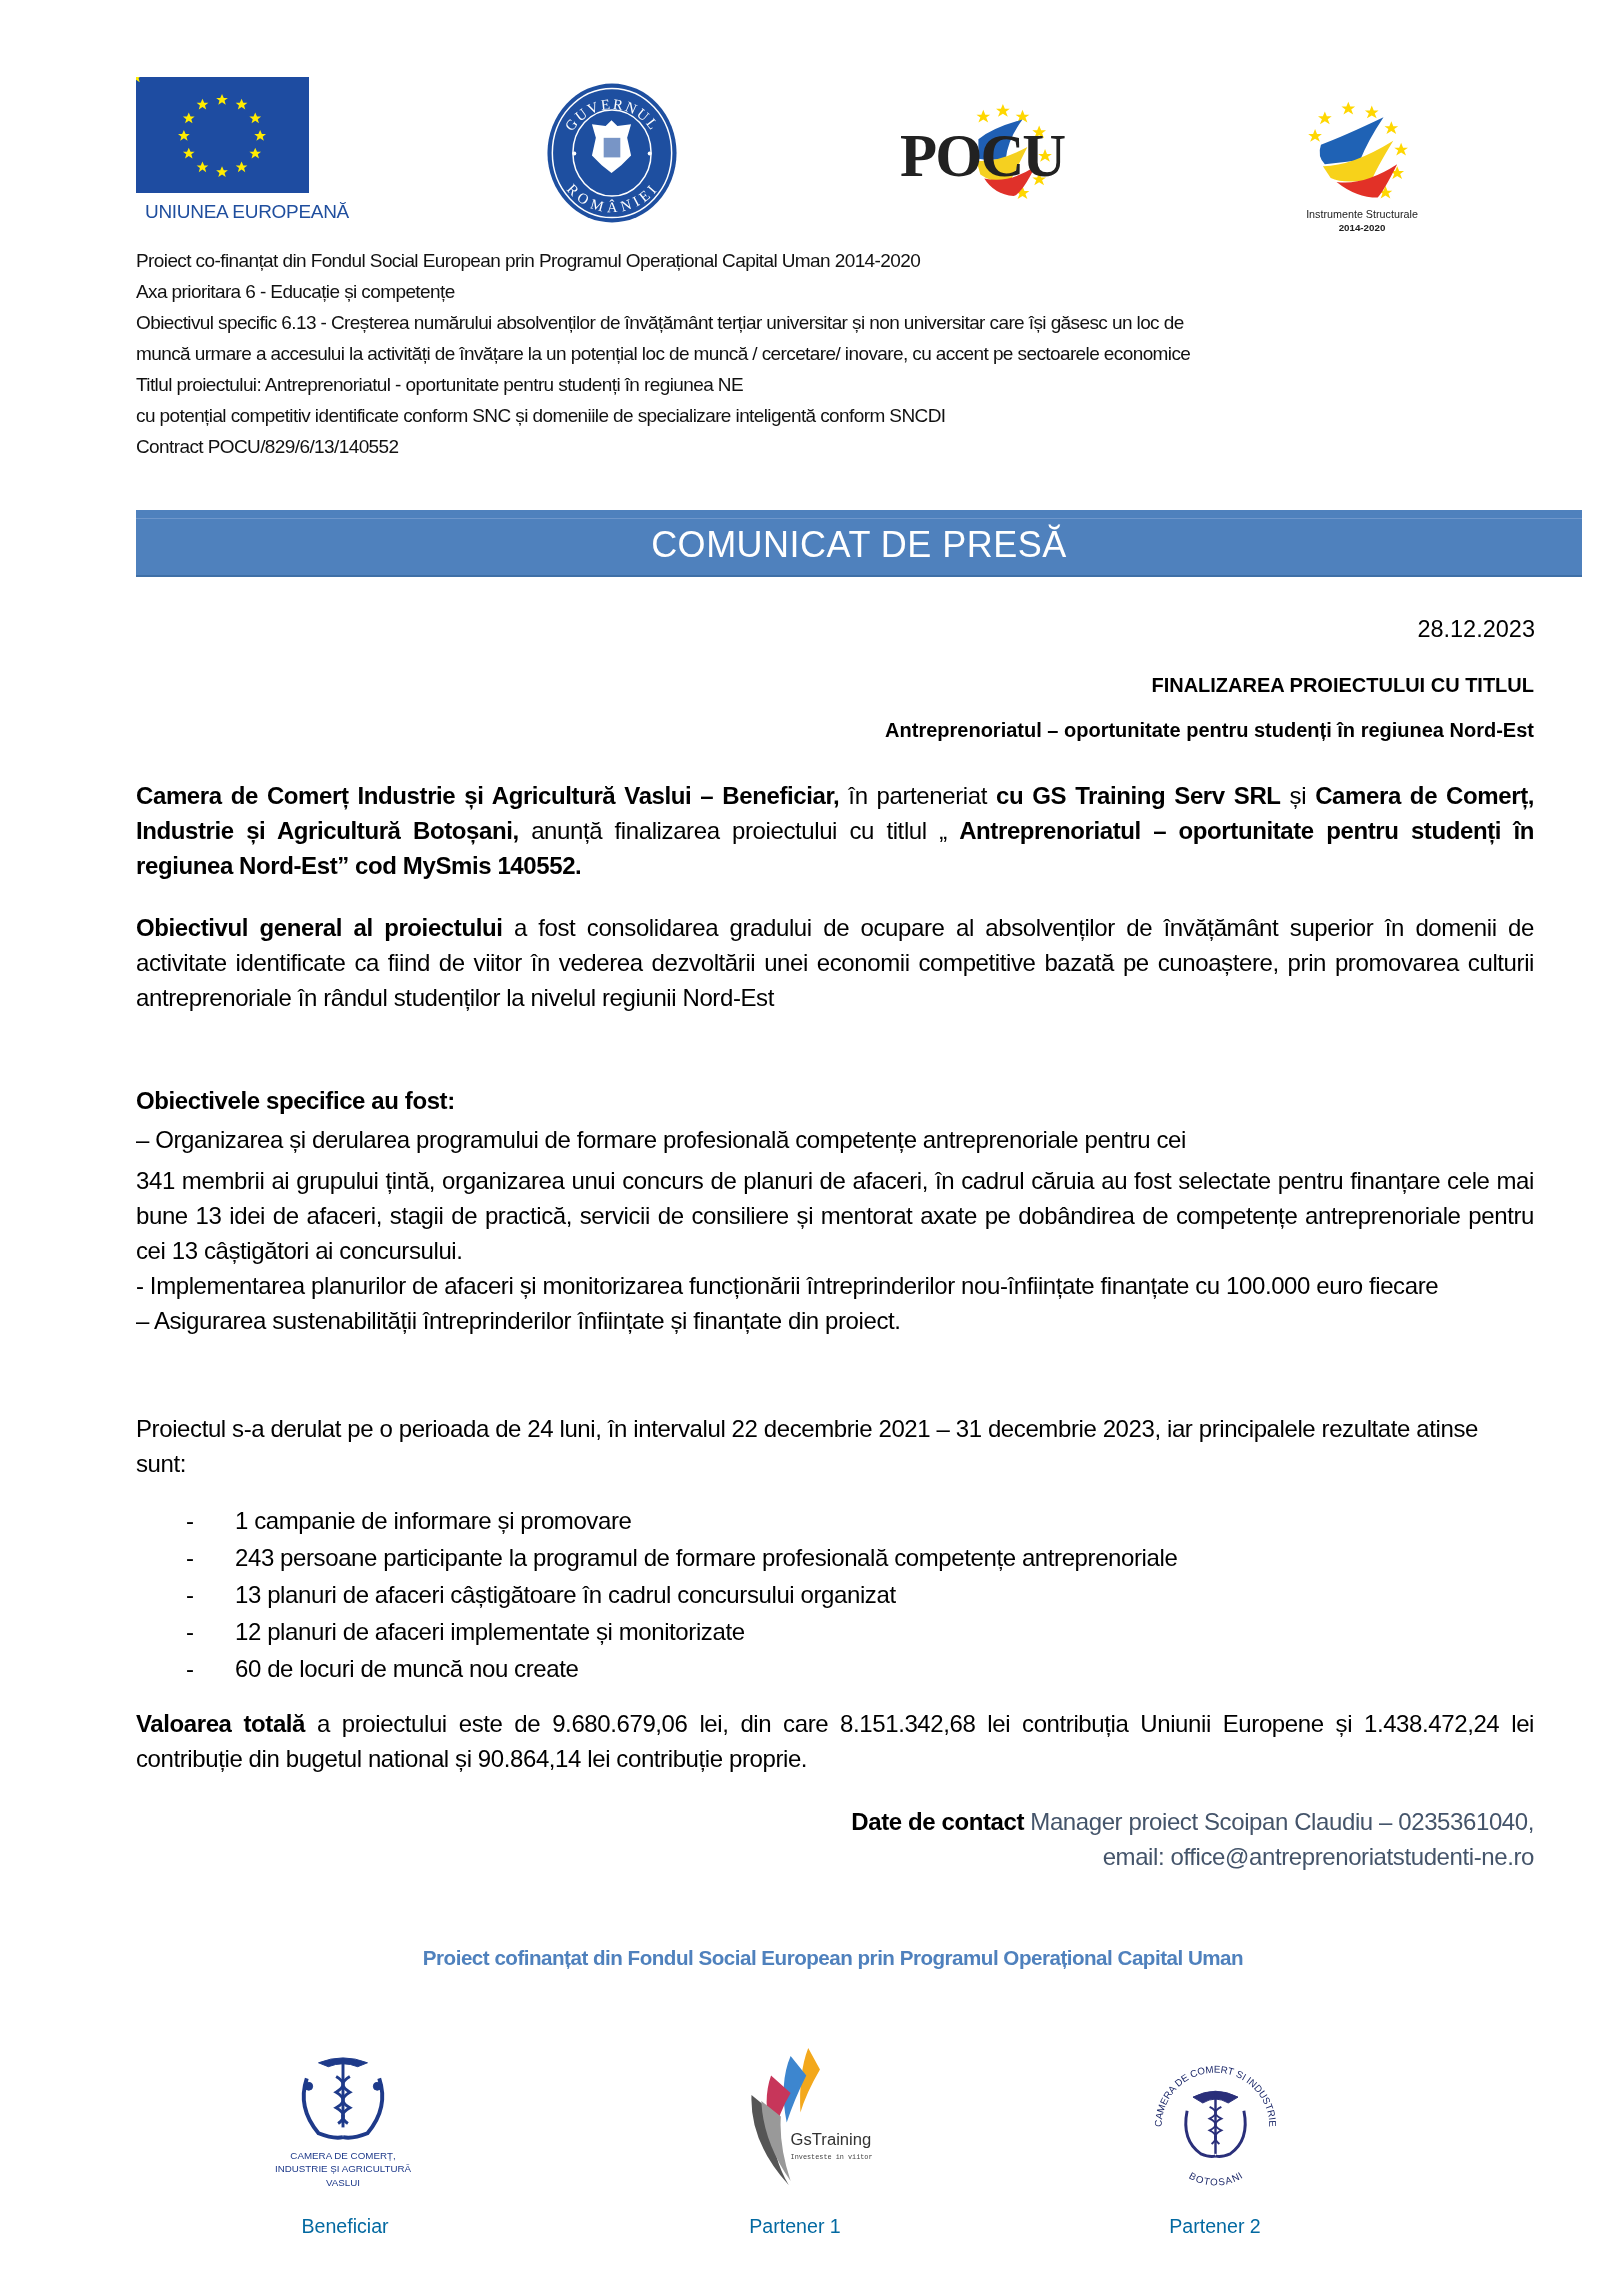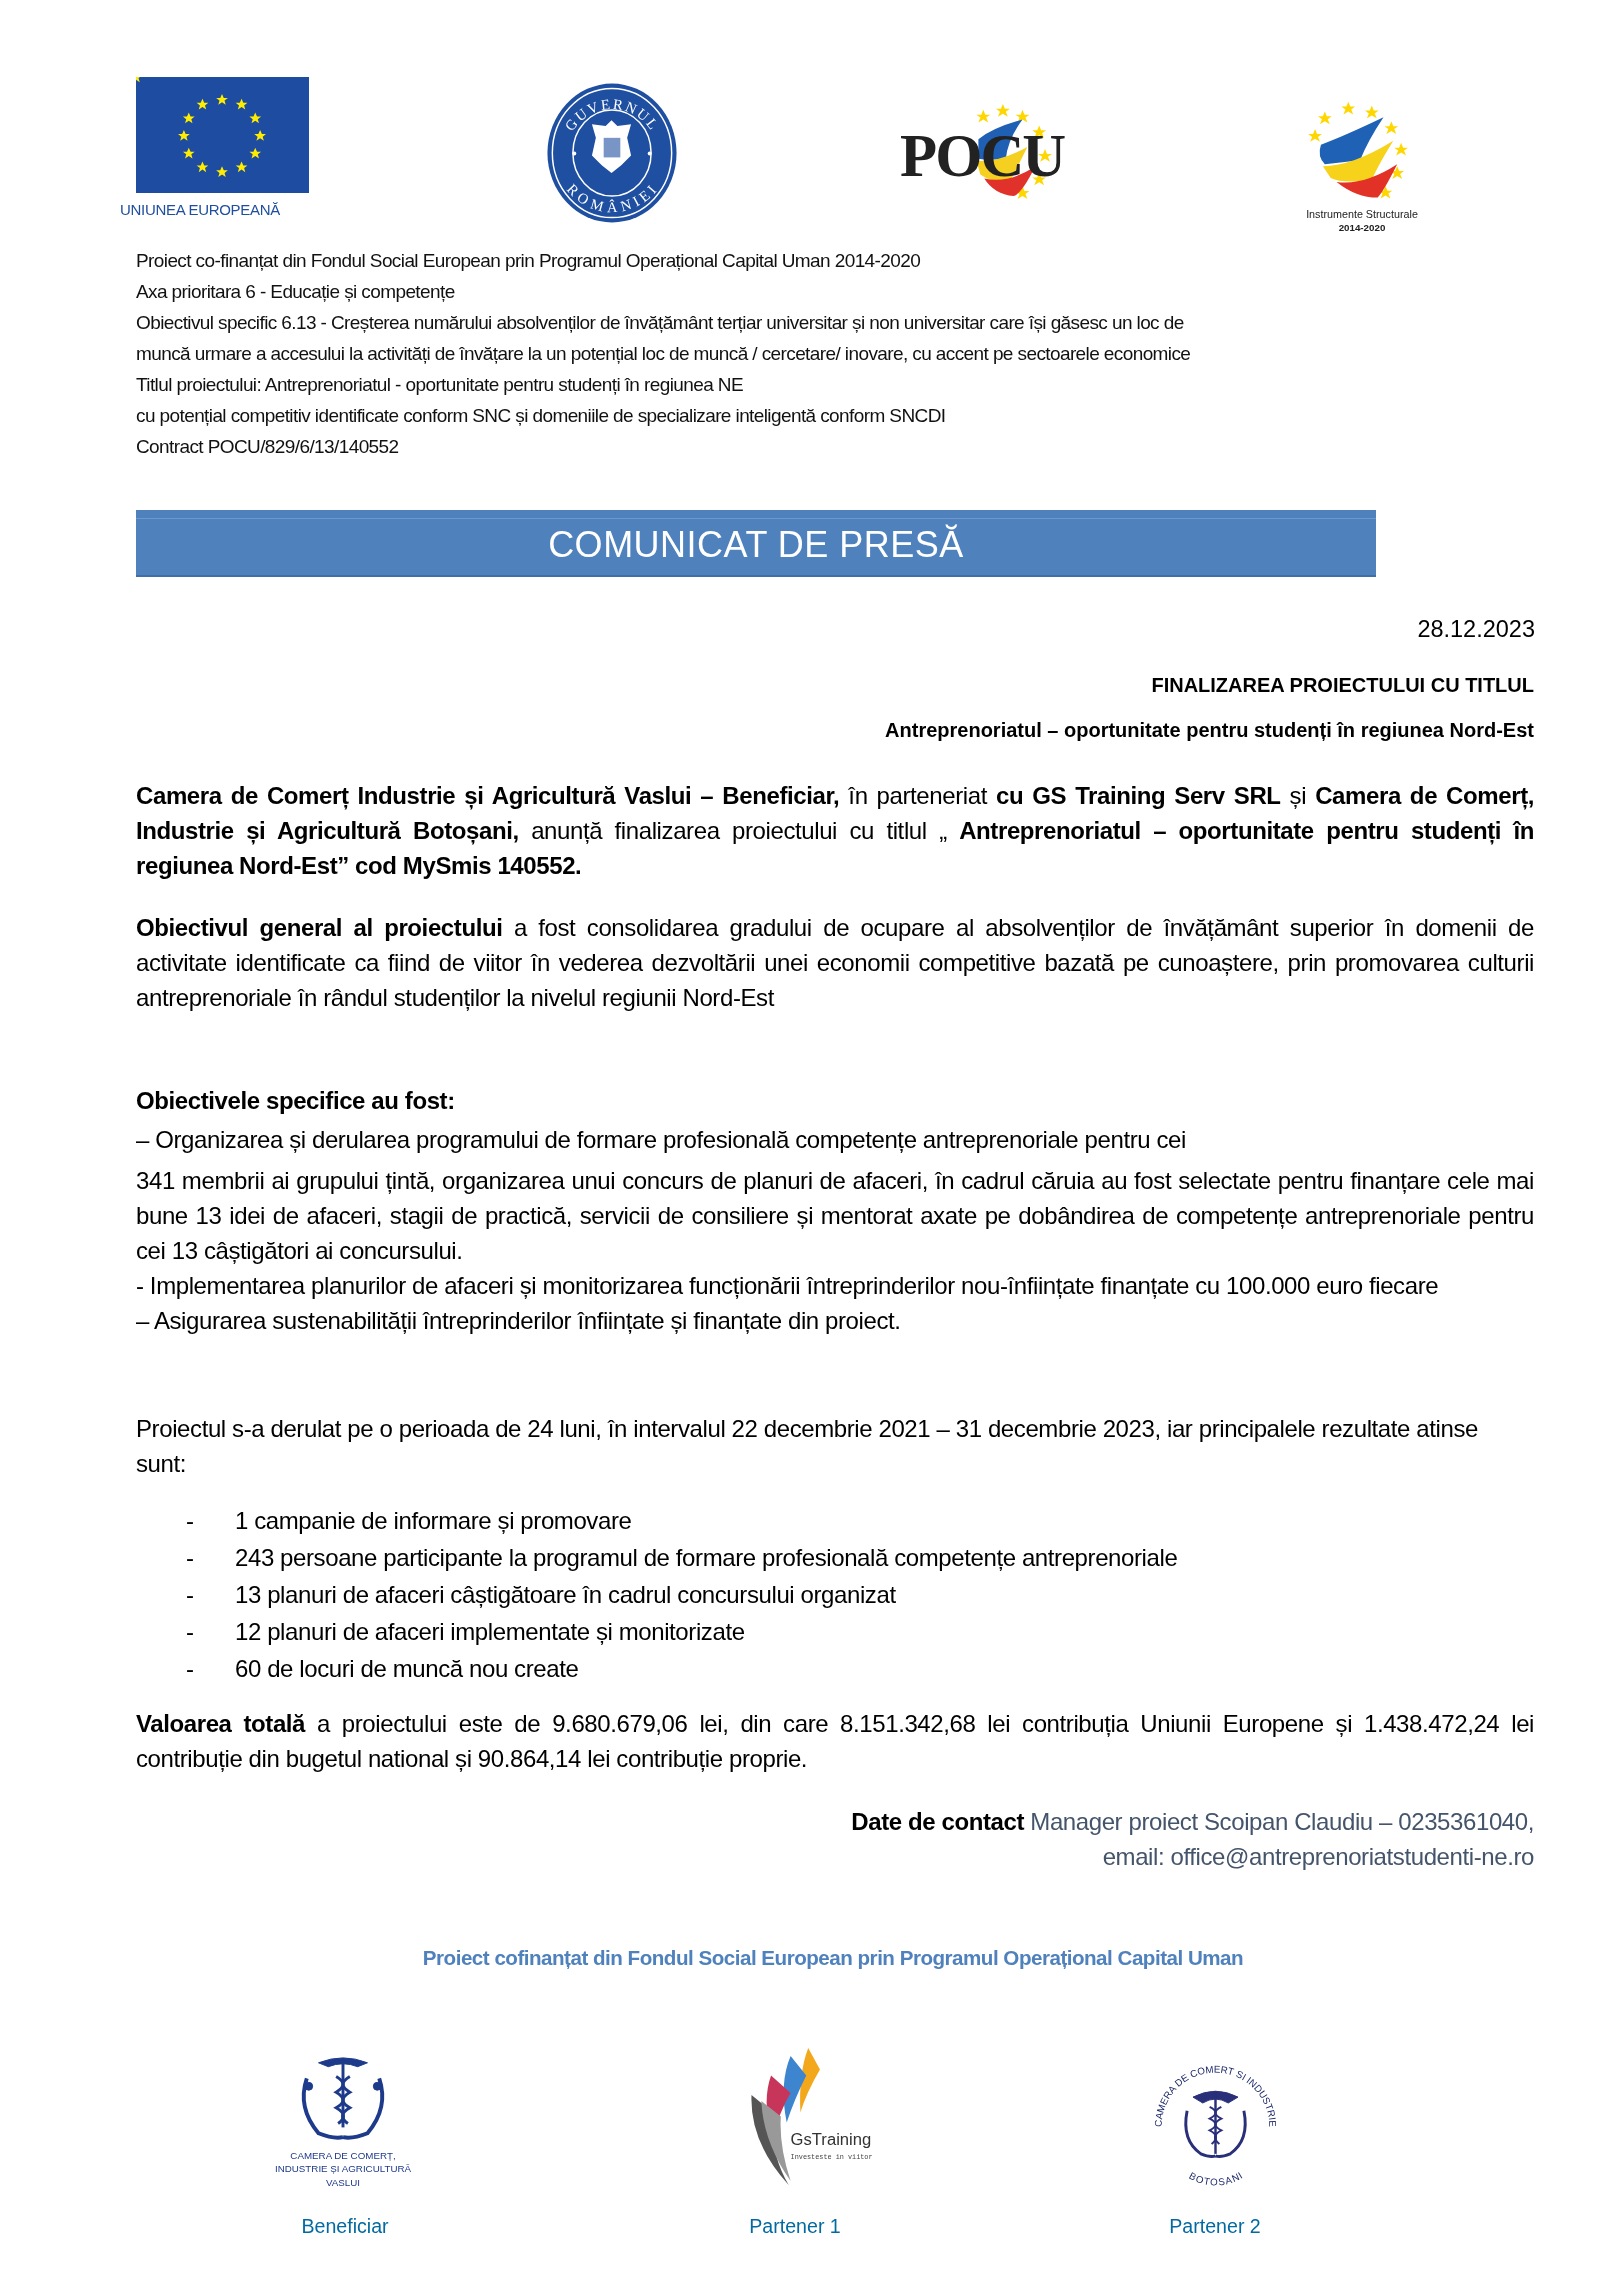--- a/index.html
+++ b/index.html
@@ -2,31 +2,31 @@
 <html><head>
   <meta charset="utf-8">
   <style>
     html, body { margin: 0; padding: 0; background: #ffffff; }
     body { width: 1621px; height: 2293px; position: relative; overflow: hidden; font-family: "Liberation Sans", sans-serif; color: #000; }
     .abs { position: absolute; }
 
     
     .eu-flag { left: 136px; top: 77px; width: 173px; height: 116px; background: #1e4ca1; }
     .eu-flag svg { width: 100%; height: 100%; display: block; }
-    .eu-label { left: 120px; top: 201px; width: 176px; font-size: 15px; color: #1f4e9e; letter-spacing: -0.3px; white-space: nowrap; }
+    .eu-label { left: 145px; top: 201px; width: 176px; font-size: 19px; color: #1f4e9e; letter-spacing: -0.3px; white-space: nowrap; }
     .gov-seal { left: 545px; top: 81px; width: 134px; height: 144px; }
     .pocu-logo { left: 900px; top: 90px; width: 196px; height: 116px; }
     .is-logo { left: 1274px; top: 76px; width: 176px; height: 157px; }
 
     
     .hdr-text { left: 136px; top: 245px; width: 1392px; font-size: 19px; line-height: 31px; color: #111; font-family: "Liberation Sans Narrow", "Liberation Sans", sans-serif; letter-spacing: -0.6px; }
     .hdr-text div { white-space: nowrap; }
 
     
-    .banner { left: 136px; top: 510px; width: 1240px; height: 67px; background: #4f81bd; border-bottom: 2px solid #3f6fa6; box-sizing: border-box; }
+    .banner { left: 136px; top: 510px; width: 1446px; height: 67px; background: #4f81bd; border-bottom: 2px solid #3f6fa6; box-sizing: border-box; }
     .banner::before { content: ""; position: absolute; left: 0; right: 0; top: 7.8px; height: 1px; background: #6f97cb; }
     .banner-title { position: absolute; left: 0; right: 0; top: 13.7px; text-align: center; color: #fff; font-size: 36px; letter-spacing: 0.5px; }
 
     
     .date { right: 86px; top: 616px; font-size: 23.5px; }
     .title { left: 136px; width: 1398px; text-align: right; font-weight: bold; font-size: 20px; }
     .title-1 { top: 674px; }
     .title-2 { top: 719px; }
     .para { left: 136px; width: 1398px; font-size: 24px; line-height: 35px; text-align: justify; letter-spacing: -0.4px; }
     .para b { font-weight: bold; }

